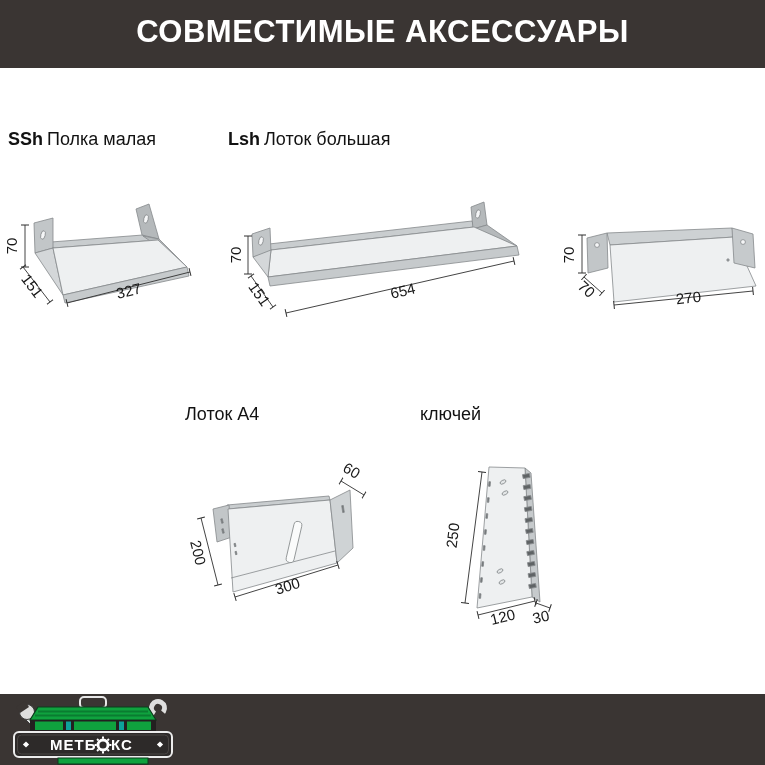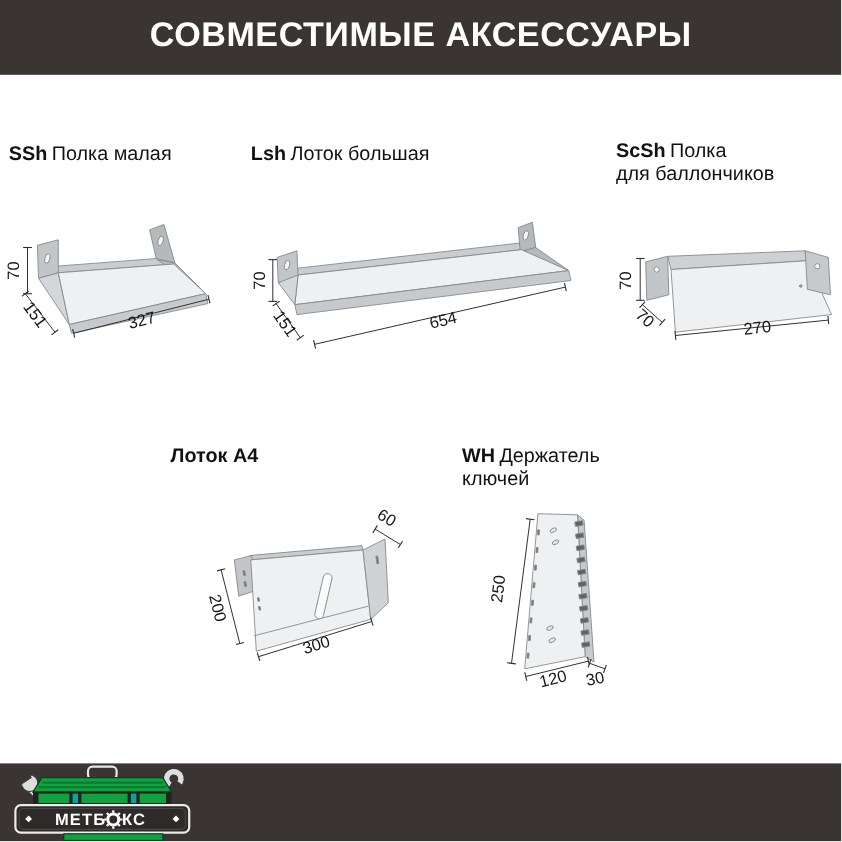--- a/index.html
+++ b/index.html
@@ -5,21 +5,21 @@
   html,body{margin:0;padding:0;background:#fff;}
   .canvas{position:relative;width:765px;height:765px;background:#ffffff;overflow:hidden;
           font-family:"Liberation Sans",sans-serif;}
   .bar{position:absolute;left:0;width:765px;background:#3a3533;}
   .bar.header{top:0;height:68px;}
   .bar.footer{top:694px;height:71px;}
   .page-title{position:absolute;left:0;top:14px;width:765px;text-align:center;
               color:#ffffff;font-size:31px;font-weight:800;letter-spacing:.5px;}
   .ptitle{position:absolute;text-align:left;font-size:18px;line-height:21px;color:#121212;}
   .ptitle .code{font-weight:bold;margin-right:4px;}
-  .ptitle .bold{font-weight:bold;}
+  .ptitle .bold{font-weight:normal;margin-left:30px;}
   svg{position:absolute;overflow:visible;}
   .draw polygon,.draw ellipse,.draw circle,.draw rect,.draw line{
       stroke:#85898b;stroke-width:.8;stroke-linejoin:round;}
   .dim line{stroke:#2f2f2f;stroke-width:.9;}
   .dim text{font-size:15px;fill:#171717;text-anchor:middle;stroke:none;}
   .logo-svg text{font-weight:bold;font-size:15px;letter-spacing:1px;fill:#ffffff;}
 </style>
 </head>
 <body>
 
@@ -28,29 +28,24 @@
   <div class="bar header">
     <div class="page-title">СОВМЕСТИМЫЕ АКСЕССУАРЫ</div>
   </div>
 
   <div class="ptitle" style="left:8px;top:129px;width:210px;">
     <span class="code">SSh</span><span>Полка малая</span>
   </div>
   <div class="ptitle" style="left:228px;top:129px;width:300px;">
     <span class="code">Lsh</span><span>Лоток большая</span>
   </div>
-  <div class="ptitle" style="left:560px;top:127px;width:200px;">
-    <div><span class="code">ScSh</span><span>Полка</span></div>
-    <div>для баллончиков</div>
-  </div>
   <div class="ptitle" style="left:155px;top:404px;width:245px;">
     <span class="bold">Лоток А4</span>
   </div>
   <div class="ptitle" style="left:420px;top:404px;width:160px;">
-    <div><span class="code">WH</span><span>Держатель</span></div>
     <div>ключей</div>
   </div>
 
   <svg style="left:8px;top:195px;" width="210" height="125" viewBox="0 0 210 125">
     <defs>
       <marker id="tick1" markerWidth="8" markerHeight="8" refX="0" refY="0" orient="auto" markerUnits="userSpaceOnUse" viewBox="-4 -4 8 8">
         <line x1="0" y1="-4" x2="0" y2="4" stroke="#2f2f2f" stroke-width="1"></line>
       </marker>
     </defs>
     <g class="draw">

